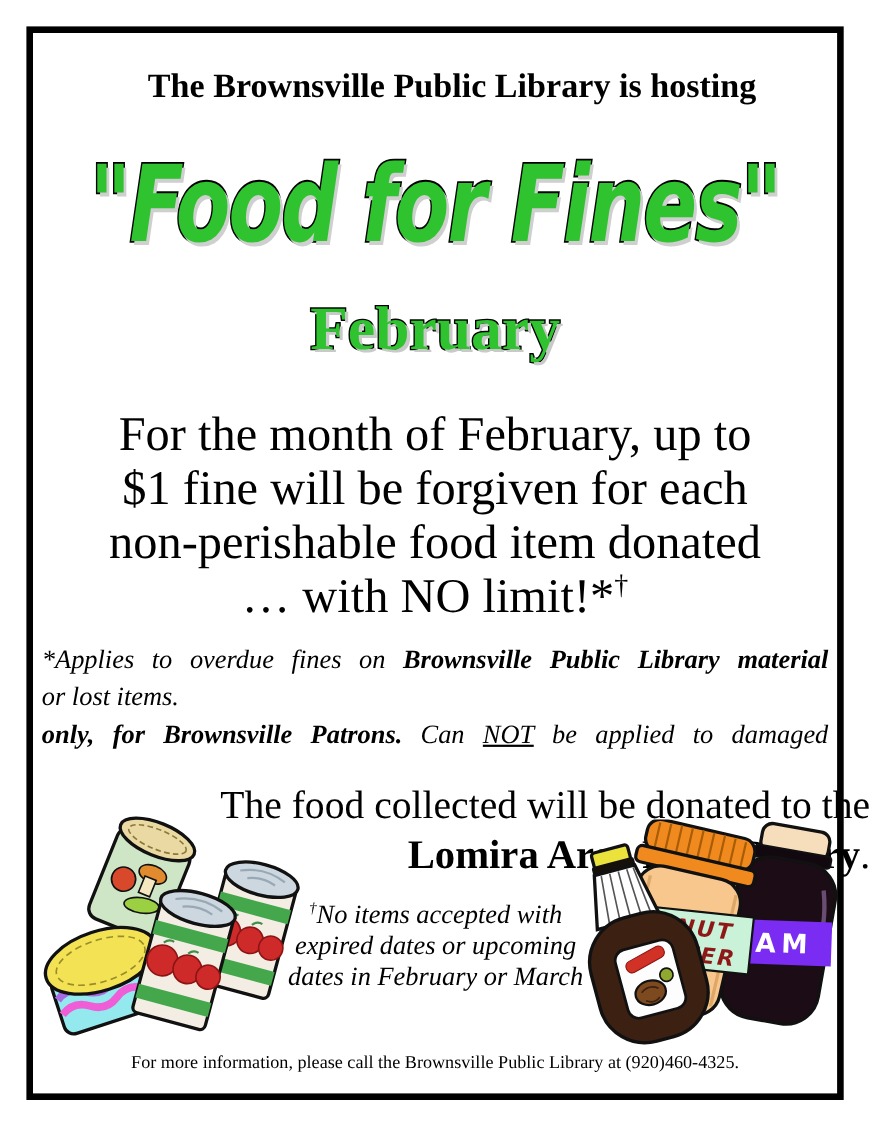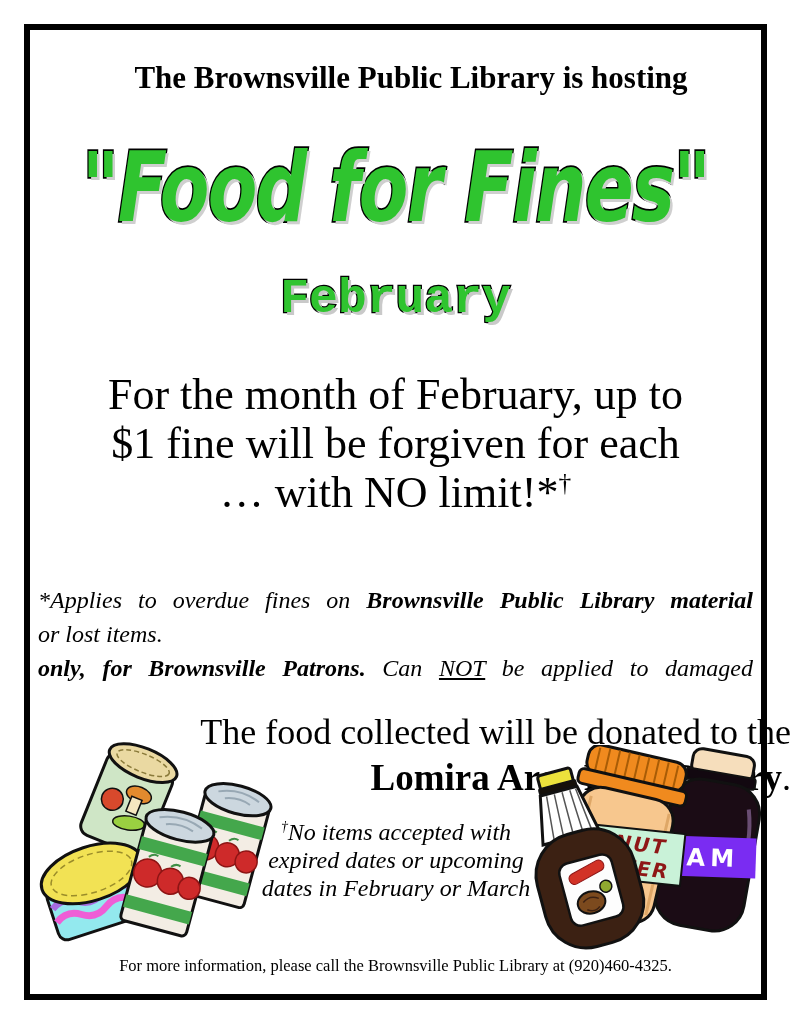--- a/index.html
+++ b/index.html
@@ -40,23 +40,23 @@
     letter-spacing: -2px;
     transform: scale(0.84, 1.12);
     transform-origin: 50% 50%;
     text-shadow: 3px 3px 0 #cfcfcf;
     white-space: nowrap;
   }
   .sub-title {
     position: absolute;
     top: 252px; left: 0; right: 0;
     text-align: center;
-    font-family: Liberation Mono, monospace;
+    font-family: Liberation Serif, serif;
     font-weight: bold;
-    font-size: 48px;
+    font-size: 56px;
     line-height: 95px;
     color: #2fc42f;
     -webkit-text-stroke: 2.5px #000;
     paint-order: stroke fill;
     letter-spacing: 0px;
     text-shadow: 3px 3px 0 #c9c9c9;
   }
   .body-par {
     position: absolute;
     top: 370px; left: 32px; right: 32px;
@@ -116,20 +116,21 @@
 
   <div class="header-line">The Brownsville Public Library is hosting</div>
 
   <div class="big-title">"Food for Fines"</div>
 
   <div class="sub-title">February</div>
 
   <div class="body-par">
     <div>For the month of February, up to</div>
     <div>$1 fine will be forgiven for each</div>
+    <div>non-perishable food item donated</div>
     <div><span>… with NO limit!*</span><sup>†</sup></div>
   </div>
 
   <div class="fine-print">
     <div class="fp-line"><span>*Applies to overdue fines on </span><span class="fp-bold">Brownsville Public Library material</span></div>
     <div class="fp-line fp-last"><span>or lost items.</span></div>
     <div class="fp-line"><span class="fp-bold">only, for Brownsville Patrons.</span><span> Can </span><span class="fp-underline">NOT</span><span> be applied to damaged</span></div>
   </div>
 
   <div class="donation">

